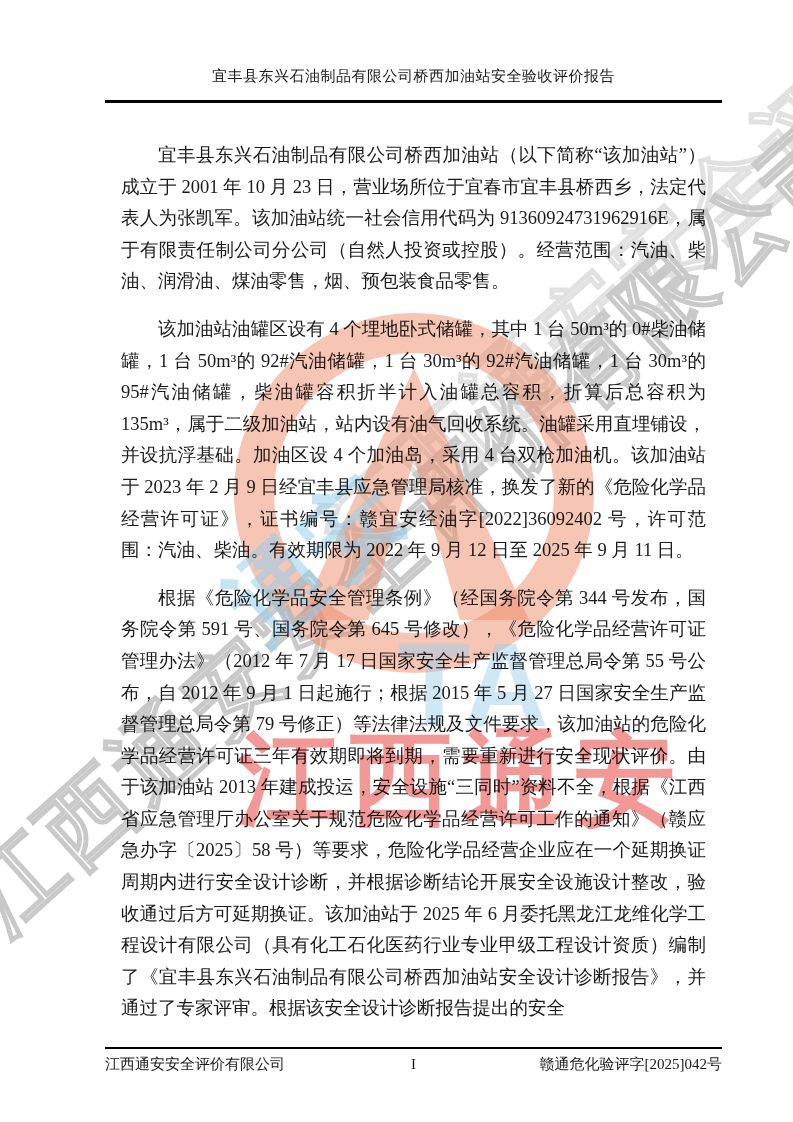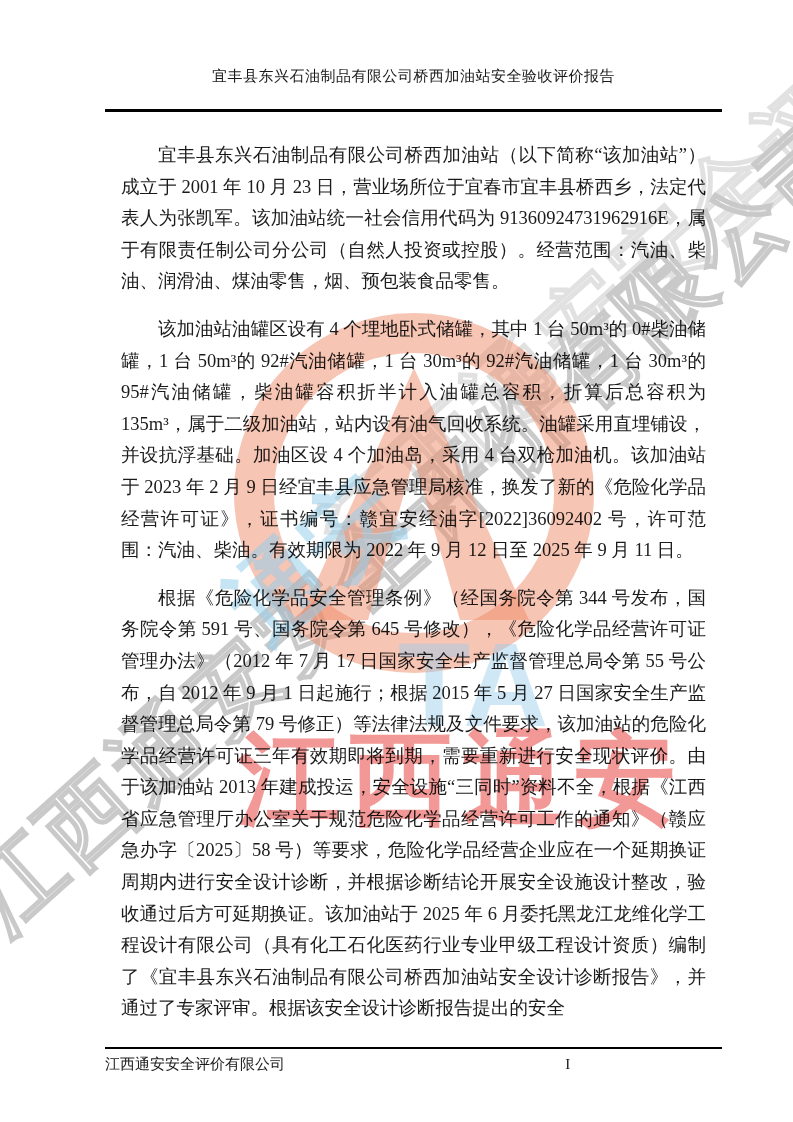--- a/index.html
+++ b/index.html
@@ -17,21 +17,21 @@
   .page-header {
     position: absolute;
     left: 105px;
     top: 0;
     width: 617px;
     height: 86px;
     display: flex;
     align-items: flex-end;
     justify-content: center;
     border-bottom: 3px solid #000;
-    padding-bottom: 23px;
+    padding-bottom: 14px;
     box-sizing: content-box;
     font-size: 15px;
     letter-spacing: 0.5px;
     z-index: 1;
   }
 
   
   .document-body {
     position: absolute;
     left: 105px;
@@ -165,20 +165,21 @@
 
   <div class="document-body">
     <p>宜丰县东兴石油制品有限公司桥西加油站（以下简称“该加油站”）成立于 2001 年 10 月 23 日，营业场所位于宜春市宜丰县桥西乡，法定代表人为张凯军。该加油站统一社会信用代码为 91360924731962916E，属于有限责任制公司分公司（自然人投资或控股）。经营范围：汽油、柴油、润滑油、煤油零售，烟、预包装食品零售。</p>
     <p>该加油站油罐区设有 4 个埋地卧式储罐，其中 1 台 50m³的 0#柴油储罐，1 台 50m³的 92#汽油储罐，1 台 30m³的 92#汽油储罐，1 台 30m³的 95#汽油储罐，柴油罐容积折半计入油罐总容积，折算后总容积为 135m³，属于二级加油站，站内设有油气回收系统。油罐采用直埋铺设，并设抗浮基础。加油区设 4 个加油岛，采用 4 台双枪加油机。该加油站于 2023 年 2 月 9 日经宜丰县应急管理局核准，换发了新的《危险化学品经营许可证》，证书编号：赣宜安经油字[2022]36092402 号，许可范围：汽油、柴油。有效期限为 2022 年 9 月 12 日至 2025 年 9 月 11 日。</p>
     <p>根据《危险化学品安全管理条例》（经国务院令第 344 号发布，国务院令第 591 号、国务院令第 645 号修改），《危险化学品经营许可证管理办法》（2012 年 7 月 17 日国家安全生产监督管理总局令第 55 号公布，自 2012 年 9 月 1 日起施行；根据 2015 年 5 月 27 日国家安全生产监督管理总局令第 79 号修正）等法律法规及文件要求，该加油站的危险化学品经营许可证三年有效期即将到期，需要重新进行安全现状评价。由于该加油站 2013 年建成投运，安全设施“三同时”资料不全，根据《江西省应急管理厅办公室关于规范危险化学品经营许可工作的通知》（赣应急办字〔2025〕58 号）等要求，危险化学品经营企业应在一个延期换证周期内进行安全设计诊断，并根据诊断结论开展安全设施设计整改，验收通过后方可延期换证。该加油站于 2025 年 6 月委托黑龙江龙维化学工程设计有限公司（具有化工石化医药行业专业甲级工程设计资质）编制了《宜丰县东兴石油制品有限公司桥西加油站安全设计诊断报告》，并通过了专家评审。根据该安全设计诊断报告提出的安全</p>
   </div>
 
   <div class="page-footer">
     <span class="f-left">江西通安安全评价有限公司</span>
     <span class="f-mid">I</span>
+    <span class="f-right">赣通危化验评字[2025]042号</span>
   </div>
 
   <div class="watermark-layer">
     <div class="wm-diagonal">江西通安安全评价有限公司</div>
     <div class="wm-diagonal second">江西通安安全评价有限公司</div>
     <div class="wm-ring"></div>
     <div class="wm-peak"></div>
     <div class="wm-blue-text">通安</div>
     <div class="wm-blue-initials">TA</div>
     <div class="wm-red-text">江西通安</div>

